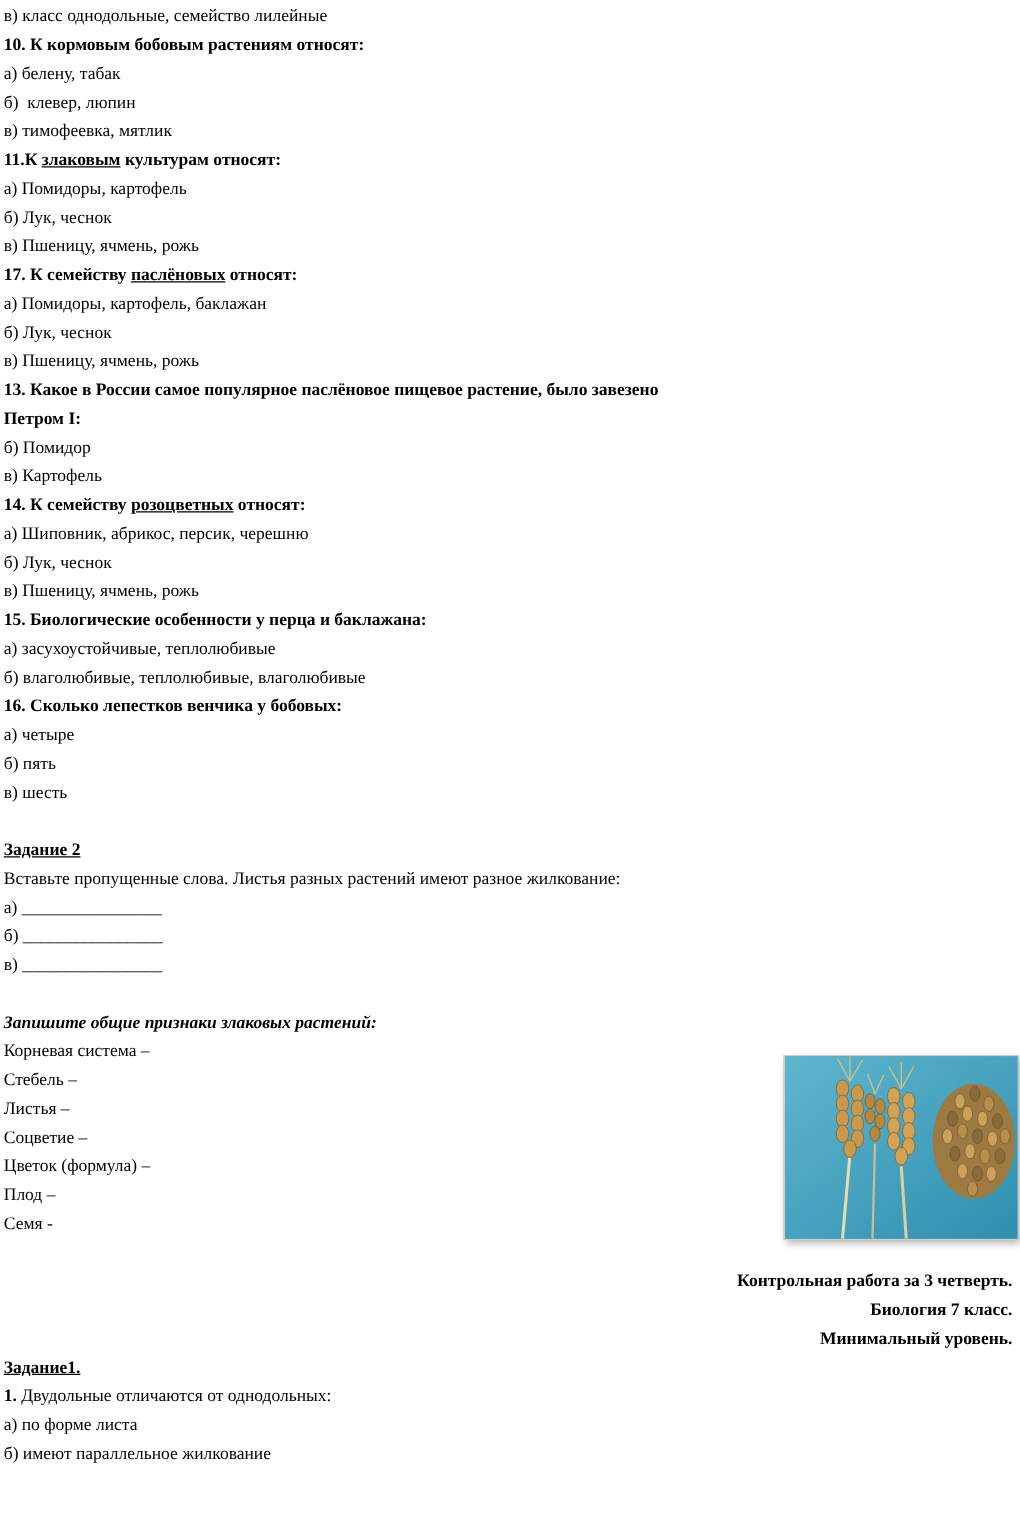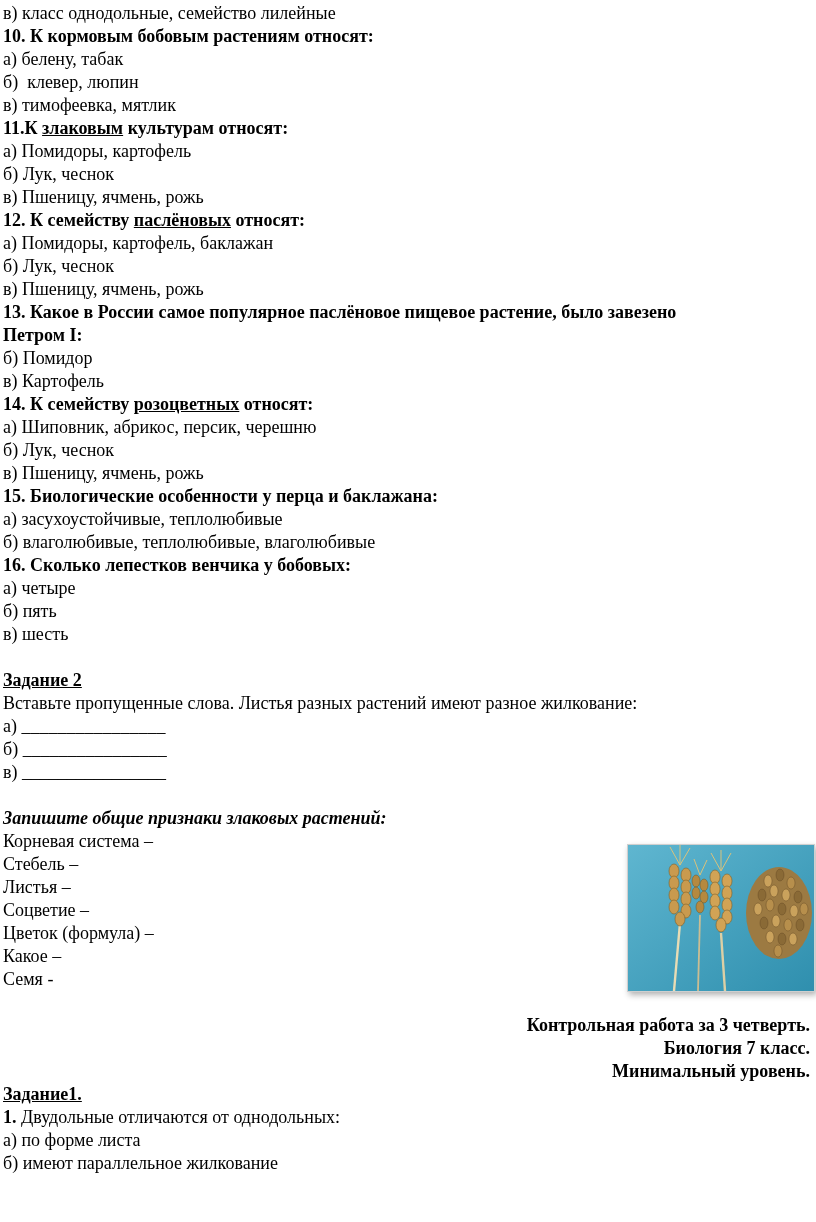--- a/index.html
+++ b/index.html
@@ -1,21 +1,21 @@
 <!DOCTYPE html>
 <html><head>
 <meta charset="utf-8">
 <style>
   html,body{margin:0;padding:0;background:#ffffff;}
   .page{
     position:relative;
     width:816px;height:1222px;
     background:#ffffff;
     font-family:"Liberation Serif","DejaVu Serif",serif;
-    font-size:18px;color:#000;
+    font-size:14px;color:#000;
     padding:2px 0 0 3px;box-sizing:border-box;
     overflow:hidden;
   }
   .line{line-height:23px;min-height:23px;white-space:pre-wrap;}
   .spacer{height:23px;}
   .b{font-weight:bold;}
   .u{text-decoration:underline;}
   .i{font-style:italic;}
   .c{text-align:right;padding-right:6px;}
   .photo{
@@ -36,21 +36,21 @@
   <div class="line b">10. К кормовым бобовым растениям относят:</div>
   <div class="line">а) белену, табак</div>
   <div class="line">б)  клевер, люпин</div>
   <div class="line">в) тимофеевка, мятлик</div>
 
   <div class="line b"><span>11.К </span><span class="u">злаковым</span><span> культурам относят:</span></div>
   <div class="line">а) Помидоры, картофель</div>
   <div class="line">б) Лук, чеснок</div>
   <div class="line">в) Пшеницу, ячмень, рожь</div>
 
-  <div class="line b"><span>12. К семейству </span><span class="u">паслёновых</span><span> относят:</span></div>
+  <div class="line b"><span>17. К семейству </span><span class="u">паслёновых</span><span> относят:</span></div>
   <div class="line">а) Помидоры, картофель, баклажан</div>
   <div class="line">б) Лук, чеснок</div>
   <div class="line">в) Пшеницу, ячмень, рожь</div>
 
   <div class="line b">13. Какое в России самое популярное паслёновое пищевое растение, было завезено</div>
   <div class="line b">Петром I:</div>
   <div class="line">б) Помидор</div>
   <div class="line">в) Картофель</div>
 
   <div class="line b"><span>14. К семейству </span><span class="u">розоцветных</span><span> относят:</span></div>
@@ -76,21 +76,21 @@
   <div class="line">в) ________________</div>
 
   <div class="line spacer"></div>
 
   <div class="line b i">Запишите общие признаки злаковых растений:</div>
   <div class="line">Корневая система –</div>
   <div class="line">Стебель –</div>
   <div class="line">Листья –</div>
   <div class="line">Соцветие –</div>
   <div class="line">Цветок (формула) –</div>
-  <div class="line">Какое –</div>
+  <div class="line">Плод –</div>
   <div class="line">Семя -</div>
 
   <div class="line spacer"></div>
 
   <div class="line b c">Контрольная работа за 3 четверть.</div>
   <div class="line b c">Биология 7 класс.</div>
   <div class="line b c">Минимальный уровень.</div>
 
   <div class="line"><span class="b u">Задание1.</span></div>
   <div class="line"><span class="b">1.</span><span> Двудольные отличаются от однодольных:</span></div>

